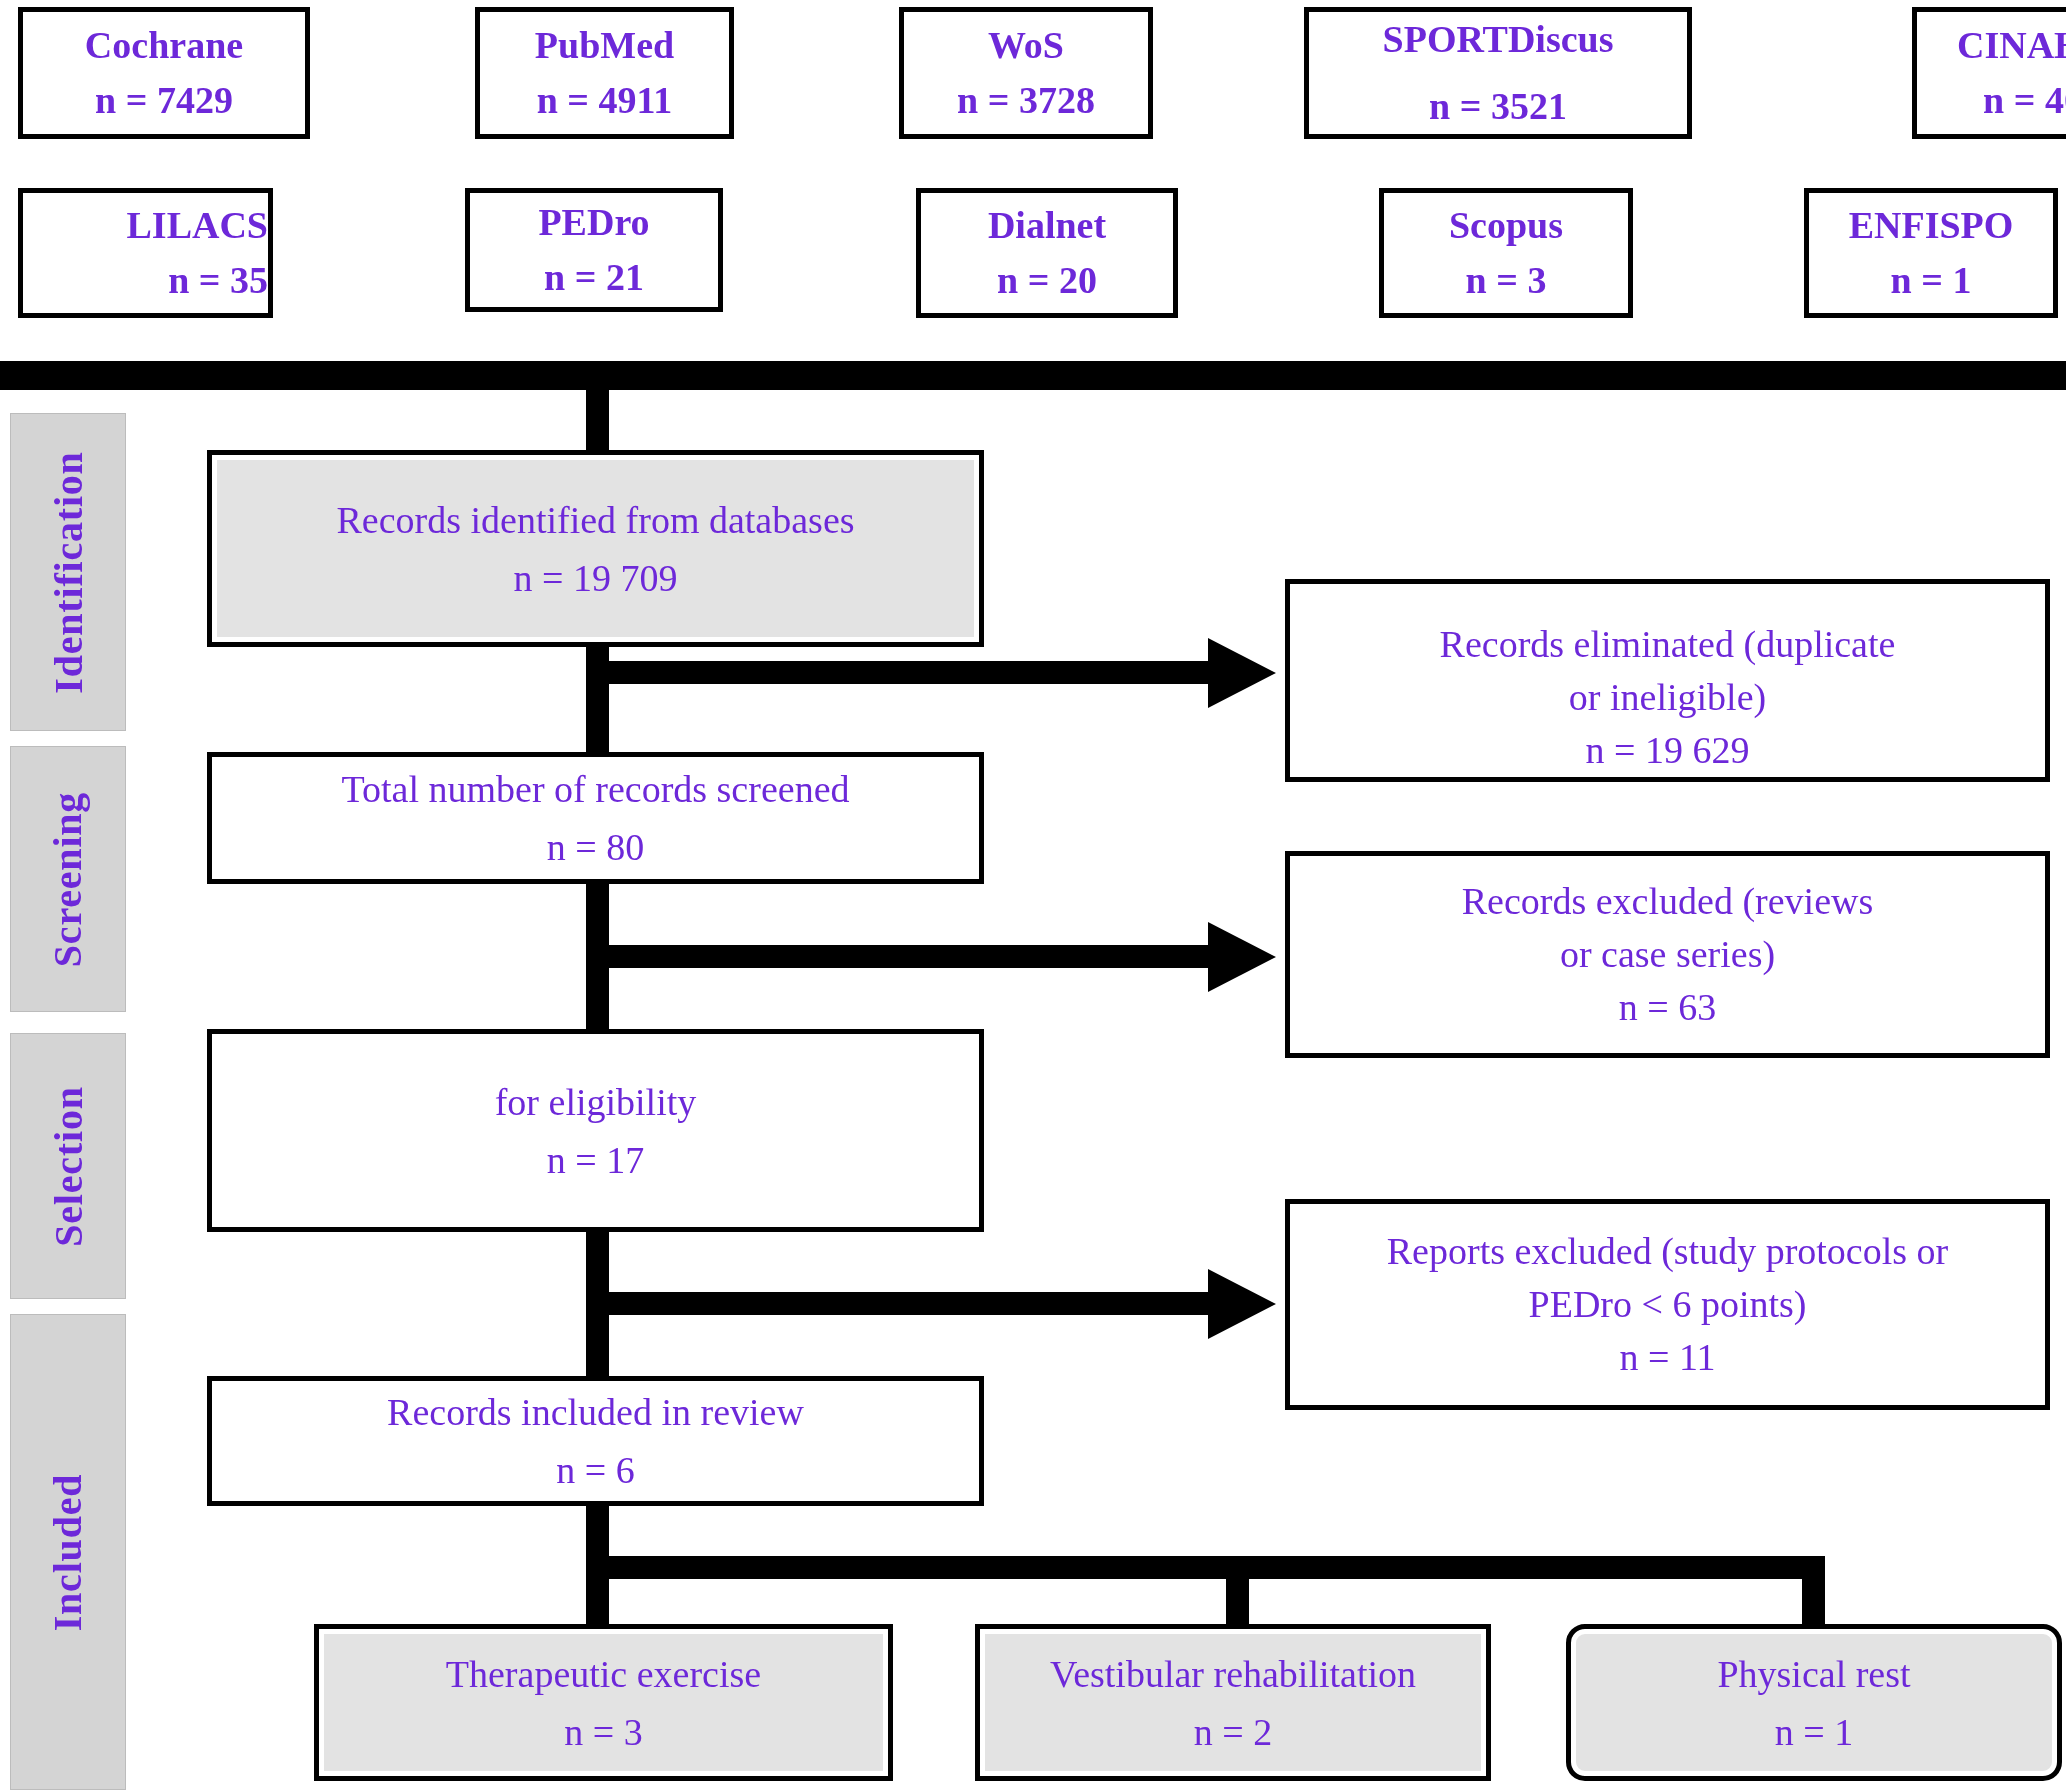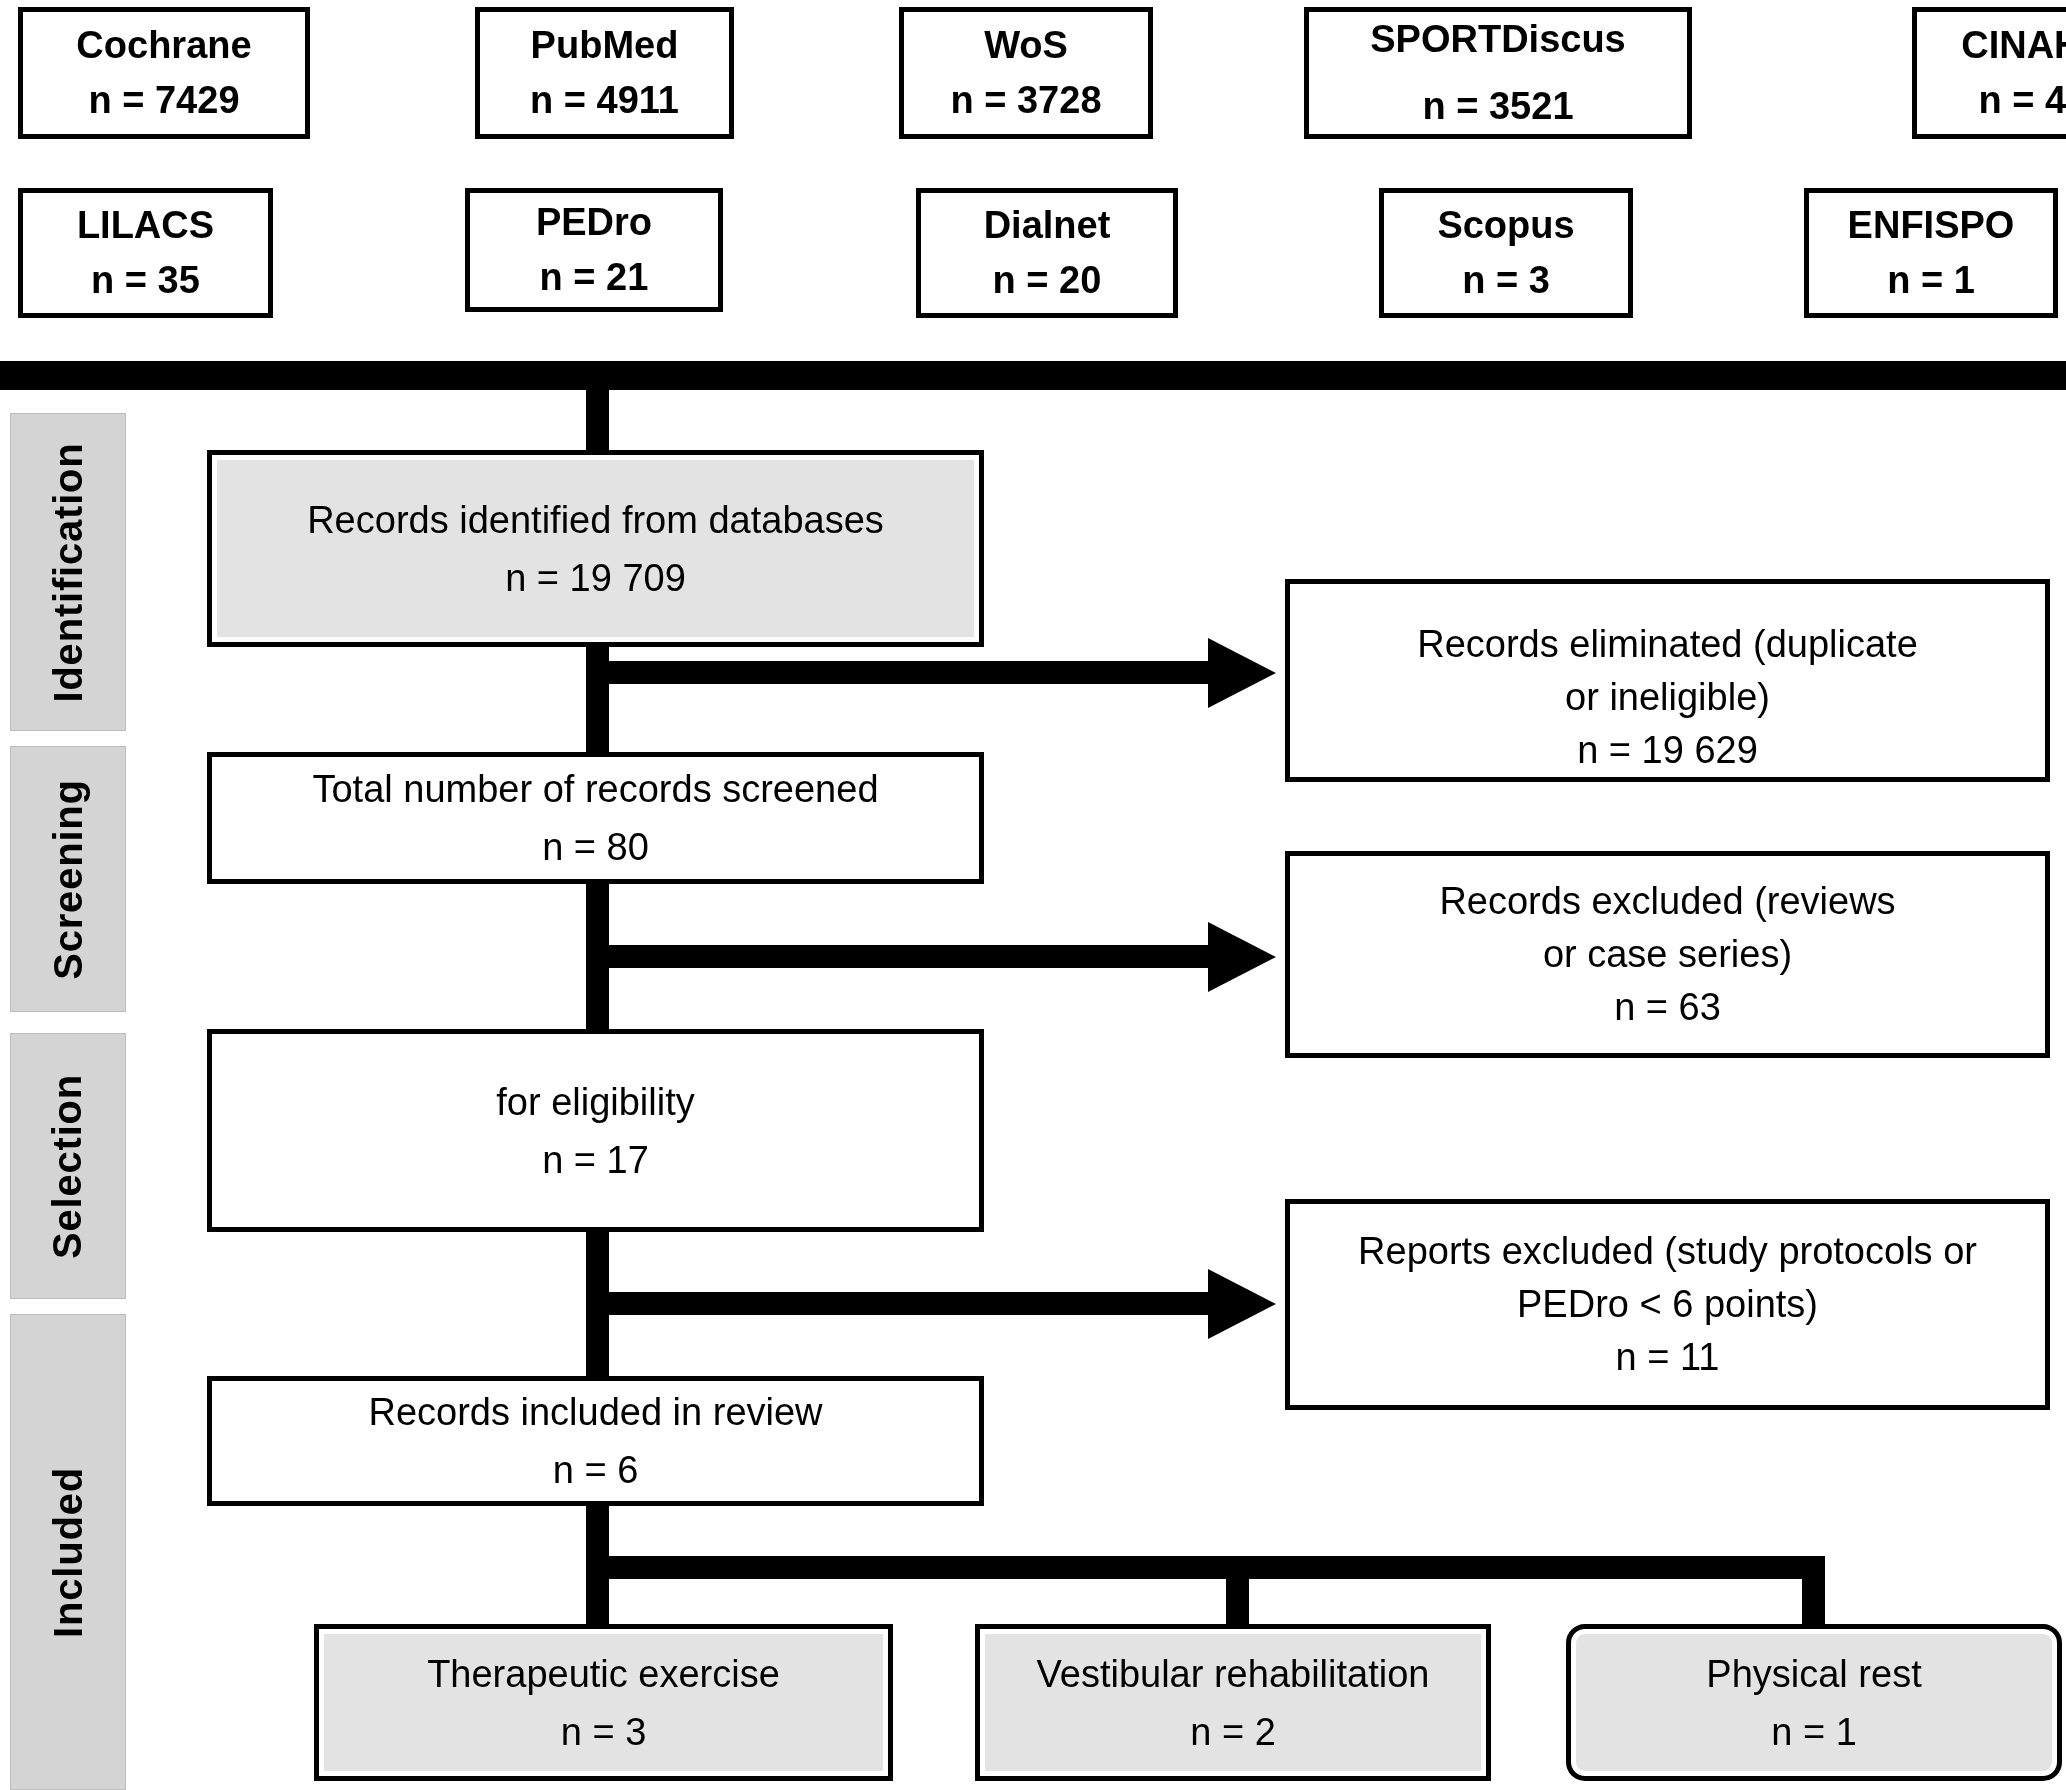--- a/index.html
+++ b/index.html
@@ -1,22 +1,22 @@
 <!DOCTYPE html>
 <html style="font-size:13.2px"><head>
 <meta charset="utf-8">
 <style>
   html, body { margin: 0; padding: 0; background: #ffffff; }
   .canvas {
     position: relative;
     width: 2066px;
     height: 1790px;
     background: #ffffff;
-    font-family: Liberation Sans, sans-serif;
-    color: #000000;
+    font-family: Liberation Serif, serif;
+    color: #6d28d9;
     overflow: hidden;
   }
   .box {
     position: absolute;
     box-sizing: border-box;
     border: 5.8px solid #000;
     background: #ffffff;
     display: flex;
     flex-direction: column;
     align-items: center;
@@ -100,21 +100,21 @@
   </div>
   <div class="box dbbox" style="left:1304px; top:6.6px; width:388px; height:132px;gap:12px;">
     <div>SPORTDiscus</div>
     <div>n = 3521</div>
   </div>
   <div class="box dbbox" style="left:1912px; top:6.6px; width:242px; height:132px;">
     <div>CINAHL</div>
     <div>n = 40</div>
   </div>
 
-  <div class="box dbbox" style="left:18px; top:188px; width:255px; height:130px;">
+  <div class="box dbbox" style="left:18px; top:188px; width:255px; height:130px;align-items:flex-end;">
     <div>LILACS</div>
     <div>n = 35</div>
   </div>
   <div class="box dbbox" style="left:465px; top:188px; width:258px; height:124px;">
     <div>PEDro</div>
     <div>n = 21</div>
   </div>
   <div class="box dbbox" style="left:916px; top:188px; width:262px; height:130px;">
     <div>Dialnet</div>
     <div>n = 20</div>

